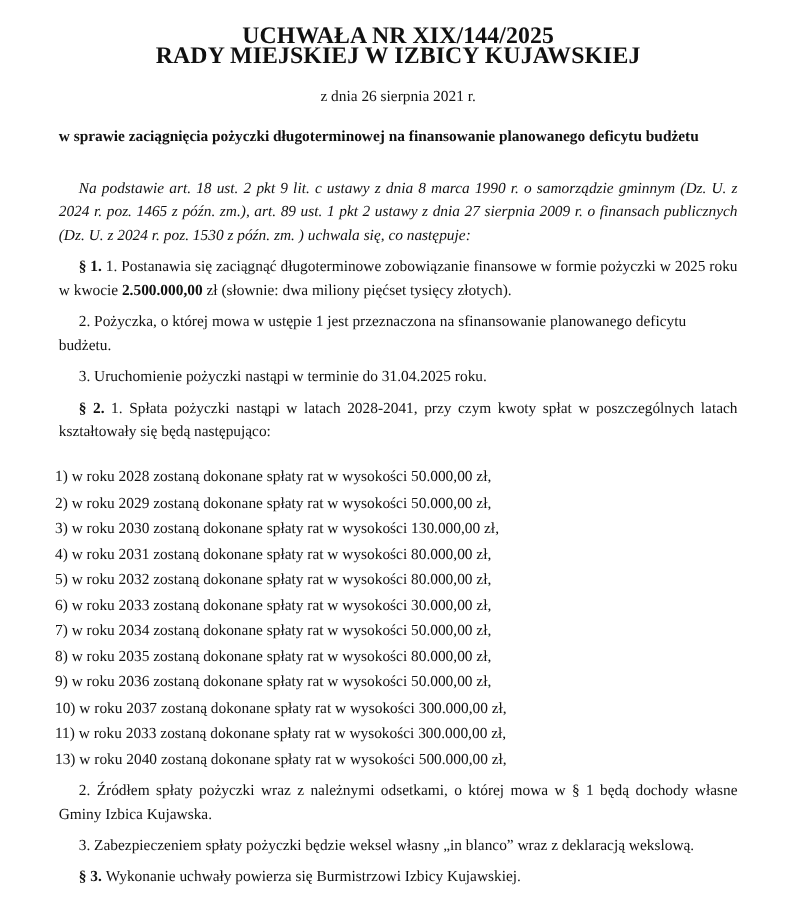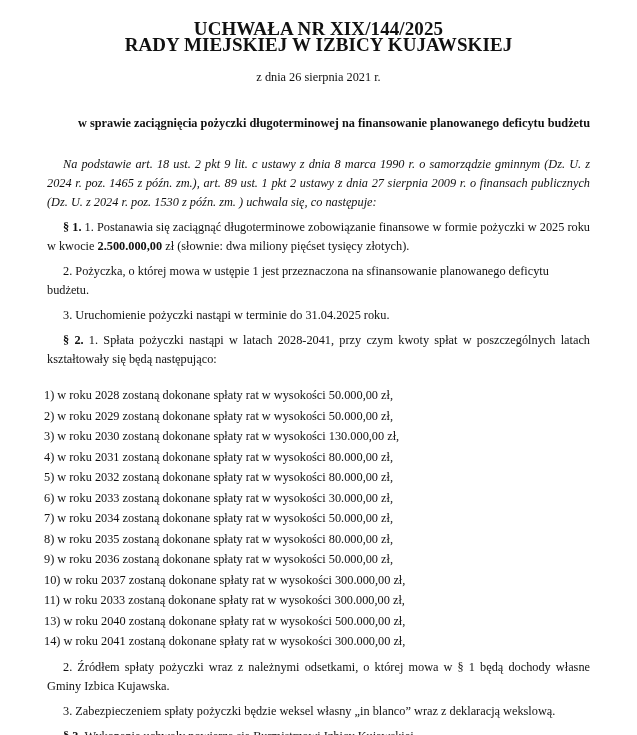--- a/index.html
+++ b/index.html
@@ -24,25 +24,25 @@
     line-height: 16px;
     letter-spacing: 0.1px;
   }
   .date-line {
     text-align: center;
     font-size: 12.3px;
     line-height: 19px;
     margin-top: 15px;
   }
   .subject-line {
-    text-align: right;
+    text-align: left;
     font-weight: bold;
     font-size: 12.3px;
     line-height: 19px;
-    margin-top: 27px;
+    margin-top: 13px;
   }
   .para {
     font-size: 12.3px;
     line-height: 19px;
     margin-top: 6px;
   }
   .preamble {
     margin-top: 22px;
     font-style: italic;
   }
@@ -89,21 +89,20 @@
     <p class="item">3) w roku 2030 zostaną dokonane spłaty rat w wysokości 130.000,00 zł,</p>
     <p class="item">4) w roku 2031 zostaną dokonane spłaty rat w wysokości 80.000,00 zł,</p>
     <p class="item">5) w roku 2032 zostaną dokonane spłaty rat w wysokości 80.000,00 zł,</p>
     <p class="item">6) w roku 2033 zostaną dokonane spłaty rat w wysokości 30.000,00 zł,</p>
     <p class="item">7) w roku 2034 zostaną dokonane spłaty rat w wysokości 50.000,00 zł,</p>
     <p class="item">8) w roku 2035 zostaną dokonane spłaty rat w wysokości 80.000,00 zł,</p>
     <p class="item">9) w roku 2036 zostaną dokonane spłaty rat w wysokości 50.000,00 zł,</p>
     <p class="item">10) w roku 2037 zostaną dokonane spłaty rat w wysokości 300.000,00 zł,</p>
     <p class="item">11) w roku 2033 zostaną dokonane spłaty rat w wysokości 300.000,00 zł,</p>
     <p class="item">13) w roku 2040 zostaną dokonane spłaty rat w wysokości 500.000,00 zł,</p>
-    <p class="item">14) w roku 2041 zostaną dokonane spłaty rat w wysokości 300.000,00 zł,</p>
   </div>
 
   <p class="para justify indent">2. Źródłem spłaty pożyczki wraz z należnymi odsetkami, o której mowa w § 1 będą dochody własne Gminy Izbica Kujawska.</p>
 
   <p class="para indent">3. Zabezpieczeniem spłaty pożyczki będzie weksel własny „in blanco” wraz z deklaracją wekslową.</p>
 
   <p class="para indent"><b>§ 3. </b><span>Wykonanie uchwały powierza się Burmistrzowi Izbicy Kujawskiej.</span></p>
 
 </div>
 

